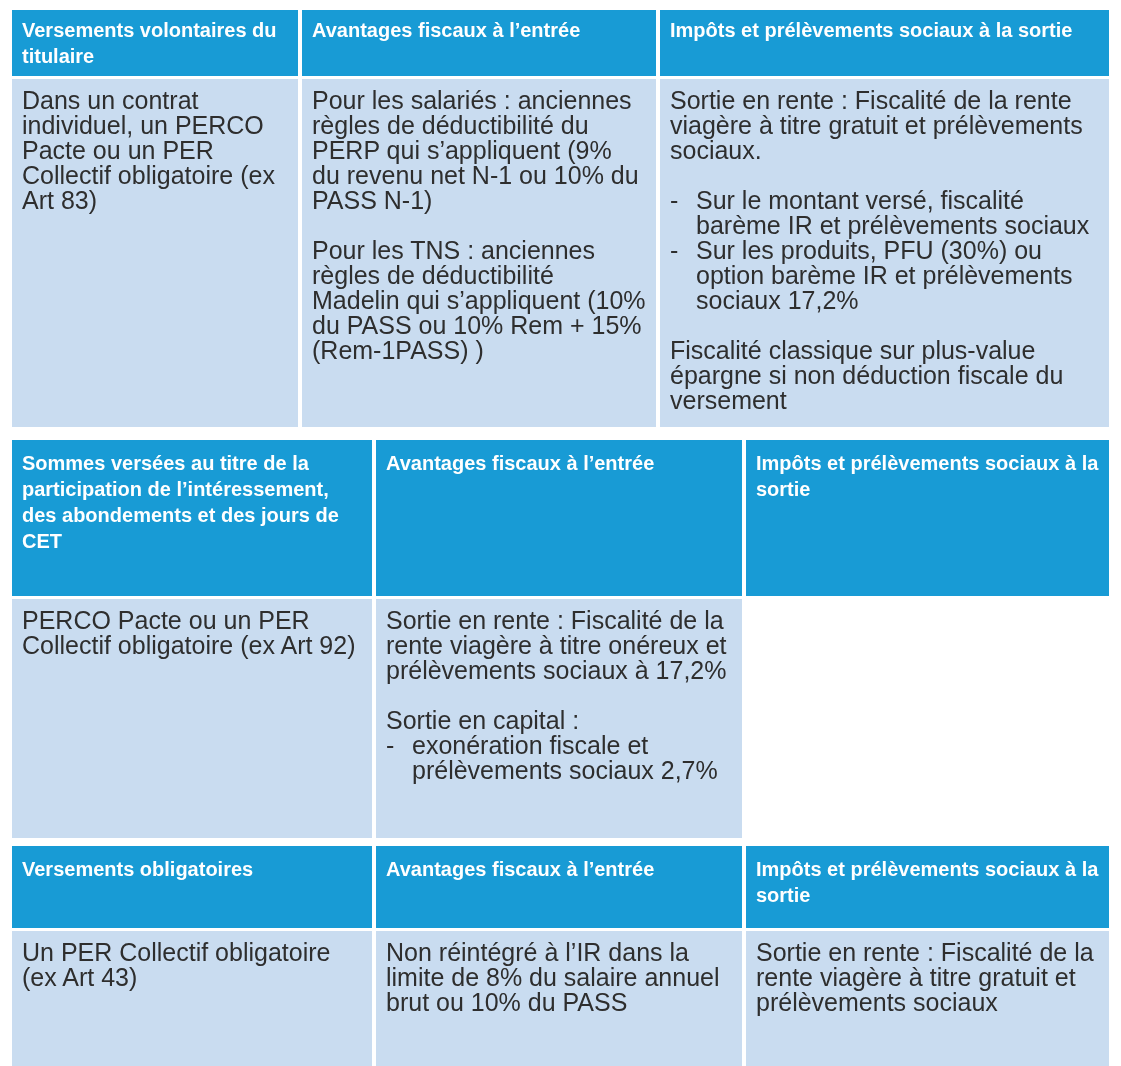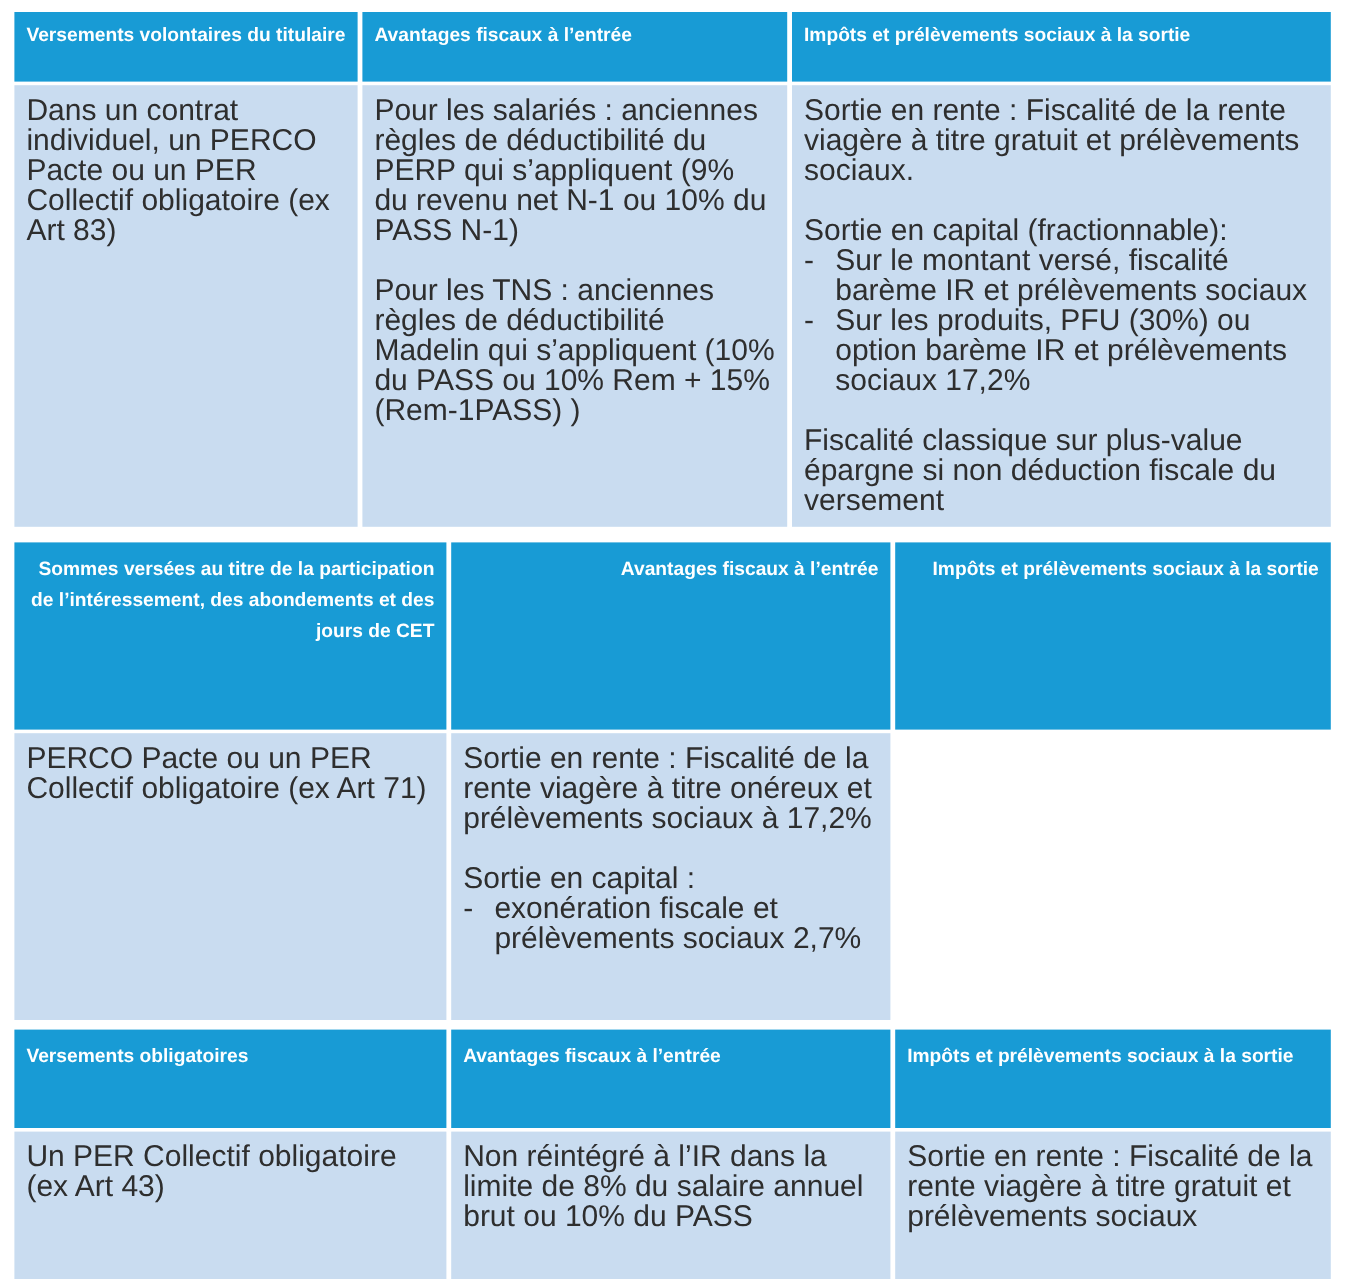--- a/index.html
+++ b/index.html
@@ -23,30 +23,30 @@
     display: grid;
     column-gap: 4px;
     box-sizing: border-box;
   }
   .tbl-1 .row { grid-template-columns: 286px 354px 449px; }
   .tbl-2 .row, .tbl-3 .row { grid-template-columns: 360px 366px 363px; }
   .body-row { margin-top: 3px; }
 
   .tbl-1 .header-row { min-height: 58px; }
   .tbl-1 .body-row   { min-height: 348px; }
-  .tbl-2 .header-row { min-height: 156px; text-align: right; }
+  .tbl-2 .header-row { min-height: 156px; }
   .tbl-2 .body-row   { min-height: 239px; }
   .tbl-3 .header-row { min-height: 82px; }
   .tbl-3 .body-row   { min-height: 136px; }
 
   .th {
     background: #189BD5;
     color: #ffffff;
     font-weight: bold;
-    font-size: 16px;
+    font-size: 20px;
     line-height: 26px;
     padding: 7px 10px;
     box-sizing: border-box;
   }
   .tbl-2 .th, .tbl-3 .th { padding-top: 10px; }
 
   .td {
     background: #C9DCF0;
     color: #2e2e2e;
     font-size: 25px;
@@ -78,21 +78,20 @@
       <div class="td">
           <div class="para">Pour les salariés : anciennes règles de déductibilité du PERP qui s’appliquent (9% du revenu net N-1 ou 10% du PASS N-1)</div>
           <div class="gap"></div>
           <div class="para">Pour les TNS : anciennes règles de déductibilité Madelin qui s’appliquent (10% du PASS ou 10% Rem + 15% (Rem-1PASS) )</div>
           <div class="gap"></div>
           <div class="gap"></div>
         </div>
       <div class="td">
           <div class="para">Sortie en rente : Fiscalité de la rente viagère à titre gratuit et prélèvements sociaux.</div>
           <div class="gap"></div>
-          <div class="para">Sortie en capital (fractionnable):</div>
           <div class="bullet">
             <span class="marker">-</span>
             <span class="btext">Sur le montant versé, fiscalité barème IR et prélèvements sociaux</span>
           </div>
           <div class="bullet">
             <span class="marker">-</span>
             <span class="btext">Sur les produits, PFU (30%) ou option barème IR et prélèvements sociaux 17,2%</span>
           </div>
           <div class="gap"></div>
           <div class="para">Fiscalité classique sur plus-value épargne si non déduction fiscale du versement</div>
@@ -101,21 +100,21 @@
   </div>
 
   <div class="tbl tbl-2">
     <div class="row header-row">
       <div class="th">Sommes versées au titre de la participation de l’intéressement, des abondements et des jours de CET</div>
       <div class="th">Avantages fiscaux à l’entrée</div>
       <div class="th">Impôts et prélèvements sociaux à la sortie</div>
     </div>
     <div class="row body-row">
       <div class="td">
-          <div class="para">PERCO Pacte ou un PER Collectif obligatoire (ex Art 71)</div>
+          <div class="para">PERCO Pacte ou un PER Collectif obligatoire (ex Art 92)</div>
         </div>
       <div class="td">
           <div class="para">Sortie en rente : Fiscalité de la rente viagère à titre onéreux et prélèvements sociaux à 17,2%</div>
           <div class="gap"></div>
           <div class="para">Sortie en capital :</div>
           <div class="bullet">
             <span class="marker">-</span>
             <span class="btext">exonération fiscale et prélèvements sociaux 2,7%</span>
           </div>
         </div>

